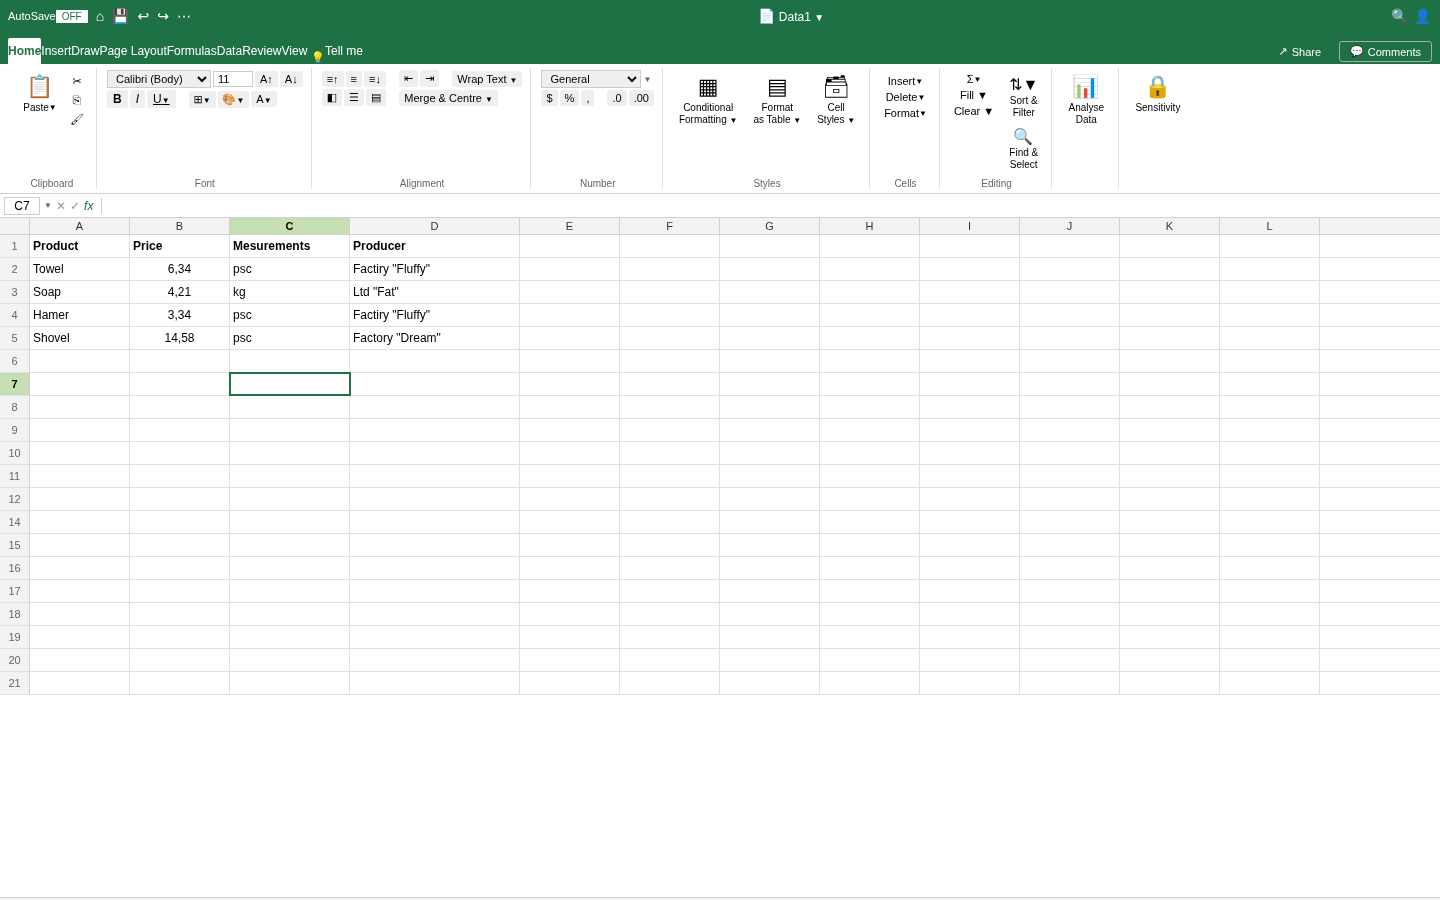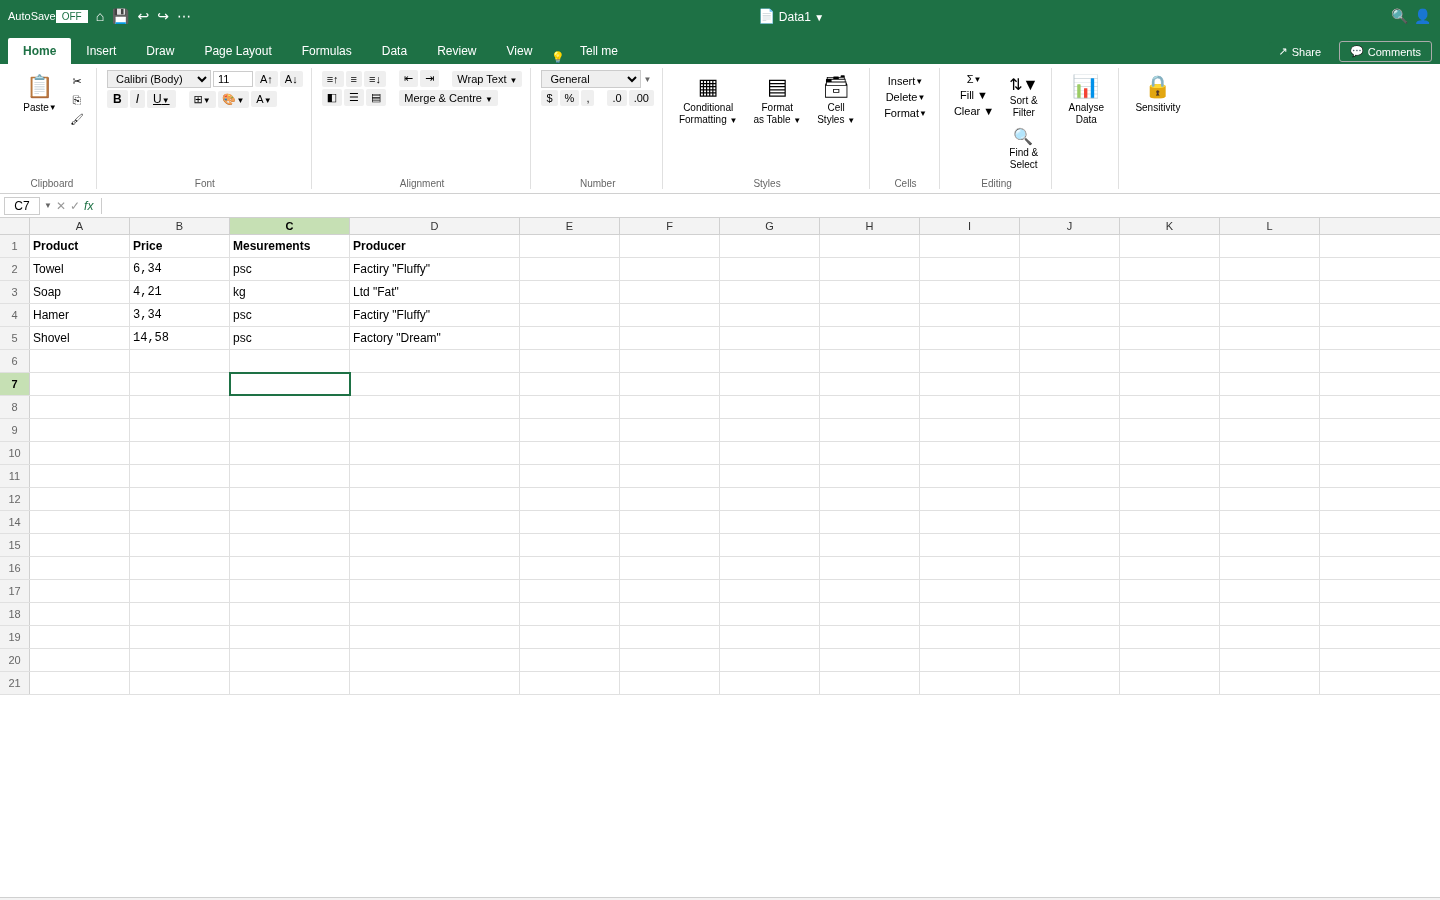--- a/index.html
+++ b/index.html
@@ -22,21 +22,21 @@
     
     #ribbon-tabs {
       background: #1e7145;
       display: flex;
       align-items: flex-end;
       padding: 0 8px;
       height: 32px;
     }
     .ribbon-tab {
       color: #fff;
-      padding: 6px 15px;
+      padding: 6px 0;
       font-size: 12px;
       cursor: pointer;
       border-radius: 2px 2px 0 0;
       background: transparent;
     }
     .ribbon-tab.active {
       background: #fff;
       color: #1e7145;
       font-weight: 600;
     }
@@ -224,21 +224,21 @@
       overflow: hidden;
       white-space: nowrap;
       cursor: cell;
       position: relative;
     }
     .cell.selected {
       outline: 2px solid #1e7145;
       outline-offset: -1px;
       z-index: 2;
     }
-    .cell.num-right { text-align: left; font-family: Liberation Mono, monospace; }
+    .cell.num-right { text-align: center; }
 
     
     .col-a { width: 100px; min-width: 100px; }
     .col-b { width: 100px; min-width: 100px; }
     .col-c { width: 120px; min-width: 120px; }
     .col-d { width: 170px; min-width: 170px; }
     .col-e { width: 100px; min-width: 100px; }
     .col-f { width: 100px; min-width: 100px; }
     .col-g { width: 100px; min-width: 100px; }
     .col-h { width: 100px; min-width: 100px; }

